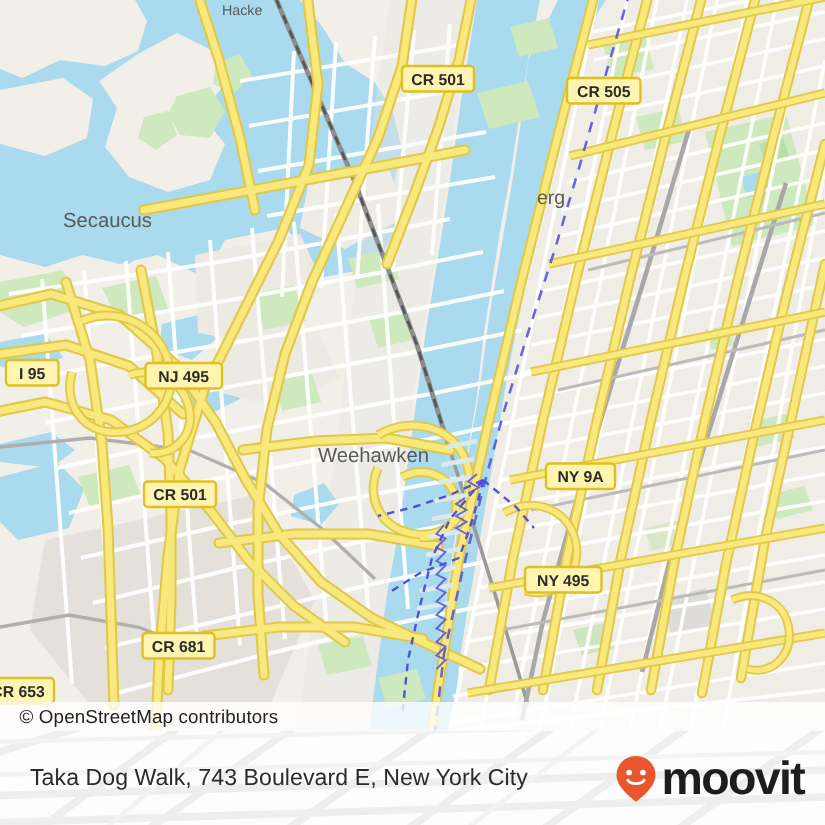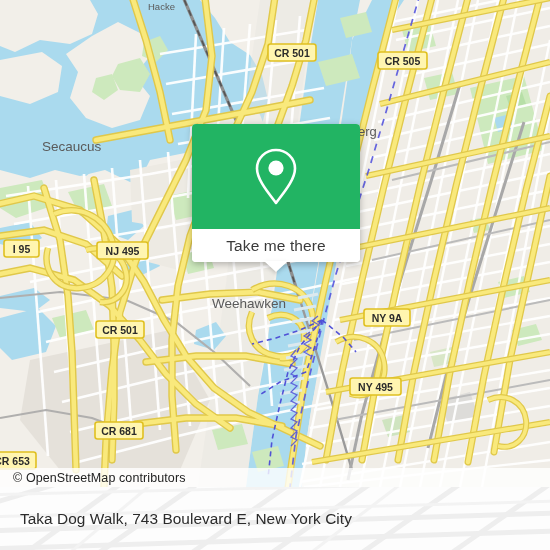--- a/index.html
+++ b/index.html
@@ -412,32 +412,20 @@
           <g>
             <rect class="shd-rect" x="-12" y="452" width="48" height="17" rx="2.5"></rect>
             <text class="shd-txt" x="12" y="464.5" text-anchor="middle">CR 653</text>
           </g>
         </g>
 
       </g>
     </svg>
   </div>
 
-  <div id="card">
-    <div class="chead">
-      <svg width="54" height="64" viewBox="0 0 54 64">
-        <path d="M27 5 C16.5 5 8 13.3 8 23.5 C8 35 20 48.5 27 58 C34 48.5 46 35 46 23.5 C46 13.3 37.5 5 27 5 Z" fill="none" stroke="#ffffff" stroke-width="2.6" stroke-linejoin="round"></path>
-        <circle cx="27" cy="23" r="7.6" fill="#ffffff"></circle>
-      </svg>
-    </div>
-    <div class="cbody">
-      <span>Take me there</span>
-    </div>
-    <div class="tail"></div>
-  </div>
 
   <div id="attrib">
     <span>© OpenStreetMap contributors</span>
   </div>
 
   <div id="footer">
     <svg class="wm" width="550" height="63" viewBox="0 0 550 63">
       <g stroke="#EEEEEE" stroke-width="5" fill="none">
         <path d="M-20,20 L80,-10"></path>
         <path d="M20,70 L130,-10"></path>
@@ -452,15 +440,24 @@
       <g stroke="#F3F3F3" stroke-width="3" fill="none">
         <path d="M-20,8 L560,-6"></path>
         <path d="M-20,30 L560,14"></path>
         <path d="M60,74 L160,-10"></path>
         <path d="M300,74 L410,-10"></path>
       </g>
     </svg>
     <div class="ftxt">
       <span>Taka Dog Walk, 743 Boulevard E, New York City</span>
     </div>
+    <div id="logo">
+      <svg class="lmark" viewBox="0 0 28 32">
+        <path d="M14 1 C6.8 1 1 6.6 1 13.6 C1 21 9 27.5 14 31.5 C19 27.5 27 21 27 13.6 C27 6.6 21.2 1 14 1 Z" fill="#E8572B"></path>
+        <circle cx="9.4" cy="12" r="1.9" fill="#ffffff"></circle>
+        <circle cx="18.6" cy="12" r="1.9" fill="#ffffff"></circle>
+        <path d="M8.6 17.2 C10.4 20.2 17.6 20.2 19.4 17.2" fill="none" stroke="#ffffff" stroke-width="1.9" stroke-linecap="round"></path>
+      </svg>
+      <span class="lwm">moovit</span>
+    </div>
   </div>
 
 </div>
 
 </body></html>

